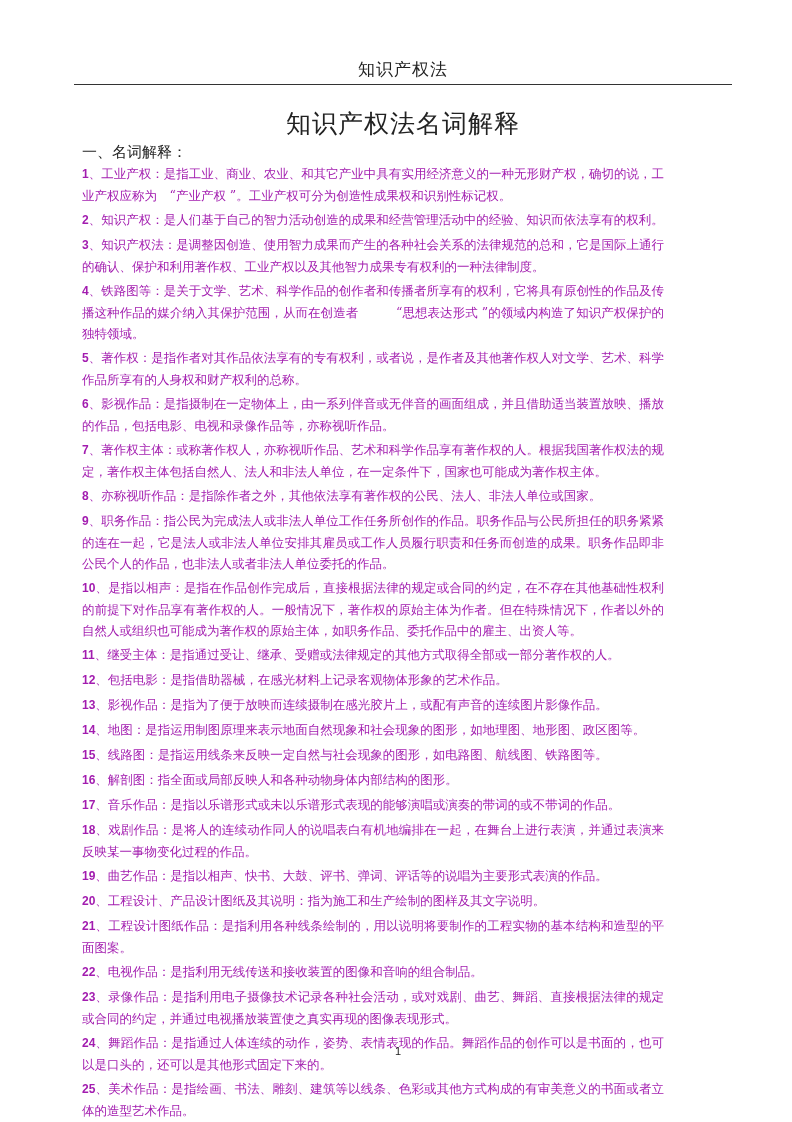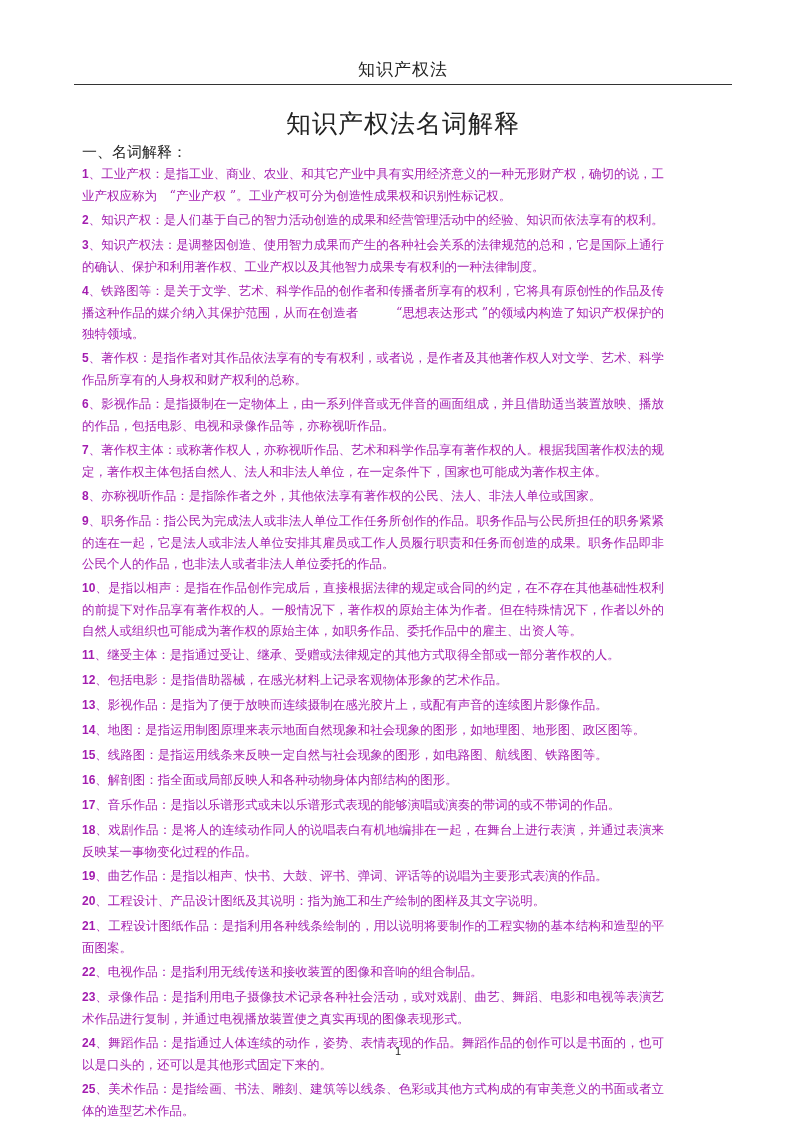--- a/index.html
+++ b/index.html
@@ -112,21 +112,21 @@
     <div class="entry">
       <span class="num">20</span><span class="sep">、</span><span class="term">工程设计、产品设计图纸及其说明：</span><span class="def">指为施工和生产绘制的图样及其文字说明。</span>
     </div>
     <div class="entry">
       <span class="num">21</span><span class="sep">、</span><span class="term">工程设计图纸作品：</span><span class="def">是指利用各种线条绘制的，用以说明将要制作的工程实物的基本结构和造型的平面图案。</span>
     </div>
     <div class="entry">
       <span class="num">22</span><span class="sep">、</span><span class="term">电视作品：</span><span class="def">是指利用无线传送和接收装置的图像和音响的组合制品。</span>
     </div>
     <div class="entry">
-      <span class="num">23</span><span class="sep">、</span><span class="term">录像作品：</span><span class="def">是指利用电子摄像技术记录各种社会活动，或对戏剧、曲艺、舞蹈、电影和电视等表演艺术作品进行复制，并通过电视播放装置使之真实再现的图像表现形式。</span>
+      <span class="num">23</span><span class="sep">、</span><span class="term">录像作品：</span><span class="def">是指利用电子摄像技术记录各种社会活动，或对戏剧、曲艺、舞蹈、直接根据法律的规定或合同的约定，并通过电视播放装置使之真实再现的图像表现形式。</span>
     </div>
     <div class="entry">
       <span class="num">24</span><span class="sep">、</span><span class="term">舞蹈作品：</span><span class="def">是指通过人体连续的动作，姿势、表情表现的作品。舞蹈作品的创作可以是书面的，也可以是口头的，还可以是其他形式固定下来的。</span>
     </div>
     <div class="entry">
       <span class="num">25</span><span class="sep">、</span><span class="term">美术作品：</span><span class="def">是指绘画、书法、雕刻、建筑等以线条、色彩或其他方式构成的有审美意义的书面或者立体的造型艺术作品。</span>
     </div>
   </div>
 
 <div class="page-number">1</div>

